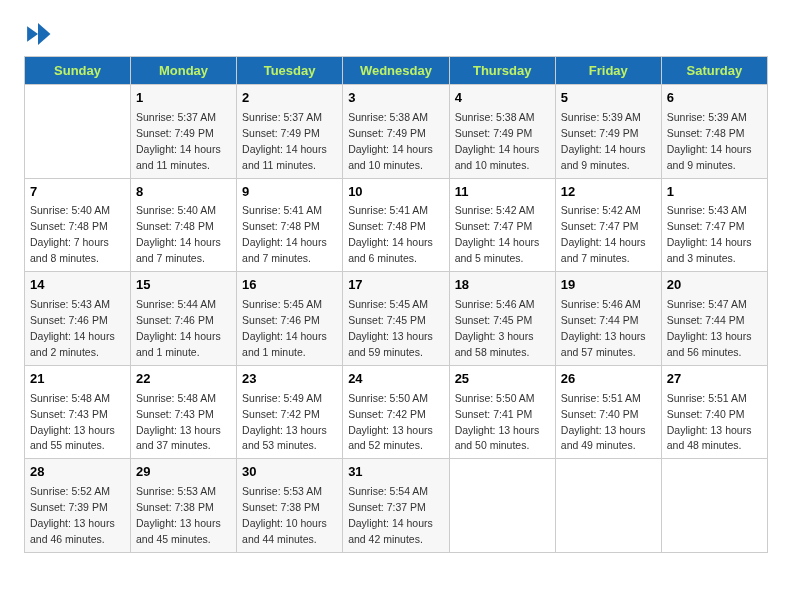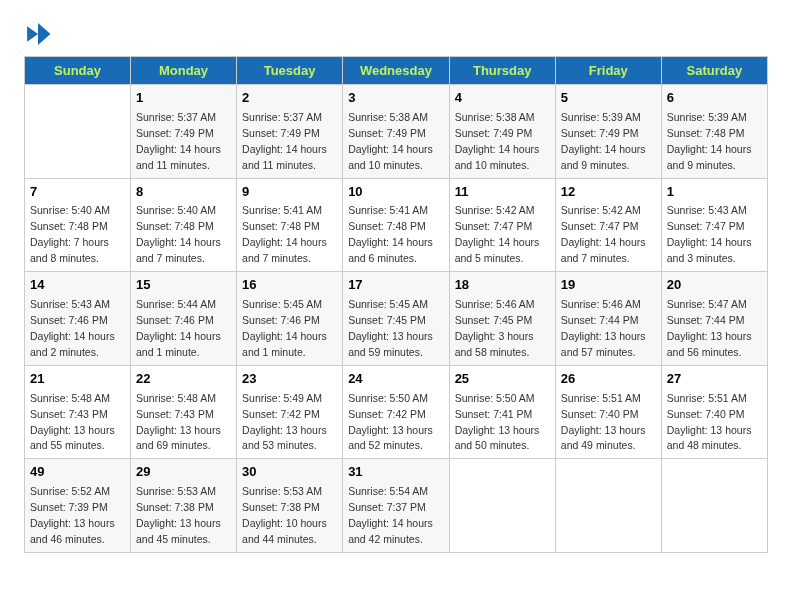--- a/index.html
+++ b/index.html
@@ -145,29 +145,29 @@
         <td><span class="day-number">14</span><span class="cell-text">Sunrise: 5:43 AM</span><br><span class="cell-text">Sunset: 7:46 PM</span><br><span class="cell-text">Daylight: 14 hours and 2 minutes.</span></td>
         <td><span class="day-number">15</span><span class="cell-text">Sunrise: 5:44 AM</span><br><span class="cell-text">Sunset: 7:46 PM</span><br><span class="cell-text">Daylight: 14 hours and 1 minute.</span></td>
         <td><span class="day-number">16</span><span class="cell-text">Sunrise: 5:45 AM</span><br><span class="cell-text">Sunset: 7:46 PM</span><br><span class="cell-text">Daylight: 14 hours and 1 minute.</span></td>
         <td><span class="day-number">17</span><span class="cell-text">Sunrise: 5:45 AM</span><br><span class="cell-text">Sunset: 7:45 PM</span><br><span class="cell-text">Daylight: 13 hours and 59 minutes.</span></td>
         <td><span class="day-number">18</span><span class="cell-text">Sunrise: 5:46 AM</span><br><span class="cell-text">Sunset: 7:45 PM</span><br><span class="cell-text">Daylight: 3 hours and 58 minutes.</span></td>
         <td><span class="day-number">19</span><span class="cell-text">Sunrise: 5:46 AM</span><br><span class="cell-text">Sunset: 7:44 PM</span><br><span class="cell-text">Daylight: 13 hours and 57 minutes.</span></td>
         <td><span class="day-number">20</span><span class="cell-text">Sunrise: 5:47 AM</span><br><span class="cell-text">Sunset: 7:44 PM</span><br><span class="cell-text">Daylight: 13 hours and 56 minutes.</span></td>
       </tr>
       <tr>
         <td><span class="day-number">21</span><span class="cell-text">Sunrise: 5:48 AM</span><br><span class="cell-text">Sunset: 7:43 PM</span><br><span class="cell-text">Daylight: 13 hours and 55 minutes.</span></td>
-        <td><span class="day-number">22</span><span class="cell-text">Sunrise: 5:48 AM</span><br><span class="cell-text">Sunset: 7:43 PM</span><br><span class="cell-text">Daylight: 13 hours and 69 minutes.</span></td>
+        <td><span class="day-number">22</span><span class="cell-text">Sunrise: 5:48 AM</span><br><span class="cell-text">Sunset: 7:43 PM</span><br><span class="cell-text">Daylight: 13 hours and 37 minutes.</span></td>
         <td><span class="day-number">23</span><span class="cell-text">Sunrise: 5:49 AM</span><br><span class="cell-text">Sunset: 7:42 PM</span><br><span class="cell-text">Daylight: 13 hours and 53 minutes.</span></td>
         <td><span class="day-number">24</span><span class="cell-text">Sunrise: 5:50 AM</span><br><span class="cell-text">Sunset: 7:42 PM</span><br><span class="cell-text">Daylight: 13 hours and 52 minutes.</span></td>
         <td><span class="day-number">25</span><span class="cell-text">Sunrise: 5:50 AM</span><br><span class="cell-text">Sunset: 7:41 PM</span><br><span class="cell-text">Daylight: 13 hours and 50 minutes.</span></td>
         <td><span class="day-number">26</span><span class="cell-text">Sunrise: 5:51 AM</span><br><span class="cell-text">Sunset: 7:40 PM</span><br><span class="cell-text">Daylight: 13 hours and 49 minutes.</span></td>
         <td><span class="day-number">27</span><span class="cell-text">Sunrise: 5:51 AM</span><br><span class="cell-text">Sunset: 7:40 PM</span><br><span class="cell-text">Daylight: 13 hours and 48 minutes.</span></td>
       </tr>
       <tr>
-        <td><span class="day-number">49</span><span class="cell-text">Sunrise: 5:52 AM</span><br><span class="cell-text">Sunset: 7:39 PM</span><br><span class="cell-text">Daylight: 13 hours and 46 minutes.</span></td>
+        <td><span class="day-number">28</span><span class="cell-text">Sunrise: 5:52 AM</span><br><span class="cell-text">Sunset: 7:39 PM</span><br><span class="cell-text">Daylight: 13 hours and 46 minutes.</span></td>
         <td><span class="day-number">29</span><span class="cell-text">Sunrise: 5:53 AM</span><br><span class="cell-text">Sunset: 7:38 PM</span><br><span class="cell-text">Daylight: 13 hours and 45 minutes.</span></td>
         <td><span class="day-number">30</span><span class="cell-text">Sunrise: 5:53 AM</span><br><span class="cell-text">Sunset: 7:38 PM</span><br><span class="cell-text">Daylight: 10 hours and 44 minutes.</span></td>
         <td><span class="day-number">31</span><span class="cell-text">Sunrise: 5:54 AM</span><br><span class="cell-text">Sunset: 7:37 PM</span><br><span class="cell-text">Daylight: 14 hours and 42 minutes.</span></td>
         <td class="empty"></td>
         <td class="empty"></td>
         <td class="empty"></td>
       </tr>
     </tbody>
 </table>
 

